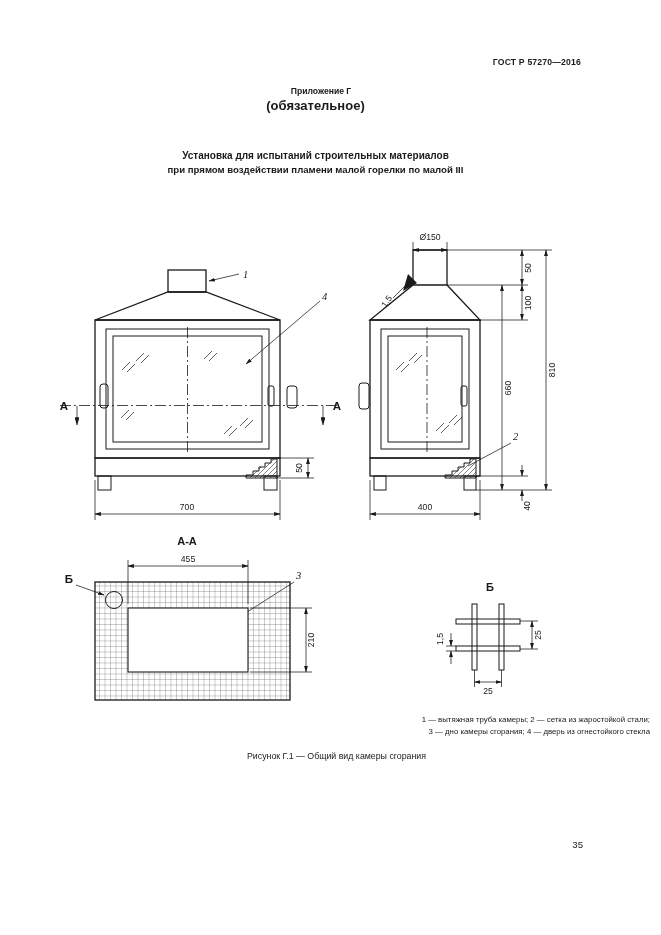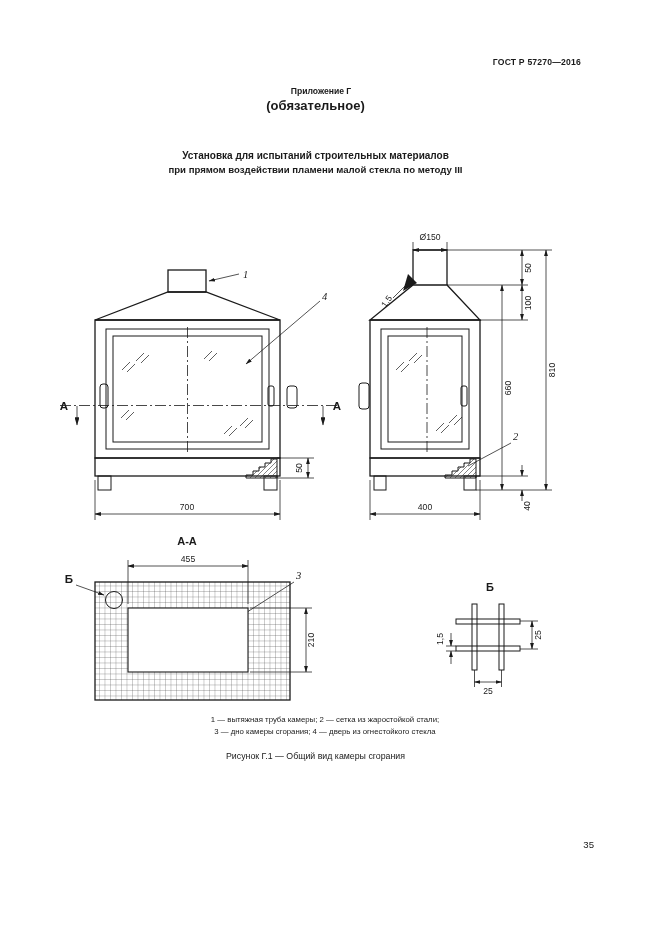--- a/index.html
+++ b/index.html
@@ -11,46 +11,46 @@
     font-family: "Liberation Sans", sans-serif;
     color: #1a1a1a;
   }
   .abs { position: absolute; }
   .center-block { left: 0; width: 631px; text-align: center; }
   .doc-number { top: 57px; right: 80px; font-size: 8.6px; font-weight: bold; letter-spacing: .2px; padding-left: 37px; }
   .appendix-title { top: 86px; font-size: 8.6px; font-weight: bold; padding-left: 11px; }
   .appendix-sub { top: 98px; font-size: 13px; font-weight: bold; }
   .heading1 { top: 150px; font-size: 10px; font-weight: bold; }
   .heading2 { top: 164px; font-size: 9.6px; font-weight: bold; }
-  .legend { left: 0; width: 650px; text-align: center; font-size: 7.8px; }
+  .legend { left: 0; width: 650px; text-align: right; font-size: 7.8px; }
   .legend1 { top: 715px; }
   .legend2 { top: 727px; }
-  .caption { top: 751px; font-size: 8.8px; }
-  .page-num { top: 839px; right: 67px; font-size: 9.6px; }
+  .caption { top: 751px; font-size: 8.8px; margin-left: 21px; }
+  .page-num { top: 839px; right: 78px; font-size: 9.6px; }
 
   svg.drawing { position: absolute; top: 228px; left: 0; }
   svg text { font-family: "Liberation Sans", sans-serif; font-size: 8.6px; fill: #1a1a1a; }
   svg text.callout { font-family: "Liberation Serif", serif; font-style: italic; font-size: 10.5px; }
   svg text.letter { font-weight: bold; font-size: 11.5px; }
   svg text.view-title { font-weight: bold; font-size: 11px; }
 
   .ol   { stroke: #1a1a1a; stroke-width: 1.3; fill: none; }
   .ol2  { stroke: #1a1a1a; stroke-width: 1;   fill: none; }
   .thin { stroke: #1a1a1a; stroke-width: .7;  fill: none; }
   .dimln{ stroke: #1a1a1a; stroke-width: .75; fill: none; }
   .cline{ stroke: #1a1a1a; stroke-width: .8;  fill: none; stroke-dasharray: 11 3 2 3; }
 </style>
 </head>
 <body>
 
 <div class="abs doc-number">ГОСТ Р 57270—2016</div>
 <div class="abs center-block appendix-title">Приложение Г</div>
 <div class="abs center-block appendix-sub">(обязательное)</div>
 <div class="abs center-block heading1">Установка для испытаний строительных материалов</div>
-<div class="abs center-block heading2">при прямом воздействии пламени малой стекла по методу III</div>
+<div class="abs center-block heading2">при прямом воздействии пламени малой горелки по малой III</div>
 
 <svg class="drawing" width="661" height="478" viewBox="0 0 661 478" xmlns="http://www.w3.org/2000/svg">
   <defs>
     <marker id="arr" viewBox="0 0 10 6" refX="9.3" refY="3" markerWidth="8.5" markerHeight="5.1" orient="auto-start-reverse">
       <path d="M0,0 L10,3 L0,6 Z" fill="#1a1a1a"></path>
     </marker>
     <marker id="arrbig" viewBox="0 0 10 6" refX="9.3" refY="3" markerWidth="11" markerHeight="6.6" orient="auto-start-reverse">
       <path d="M0,0 L10,3 L0,6 Z" fill="#1a1a1a"></path>
     </marker>
     <pattern id="grid" width="5.5" height="5.5" patternUnits="userSpaceOnUse">

